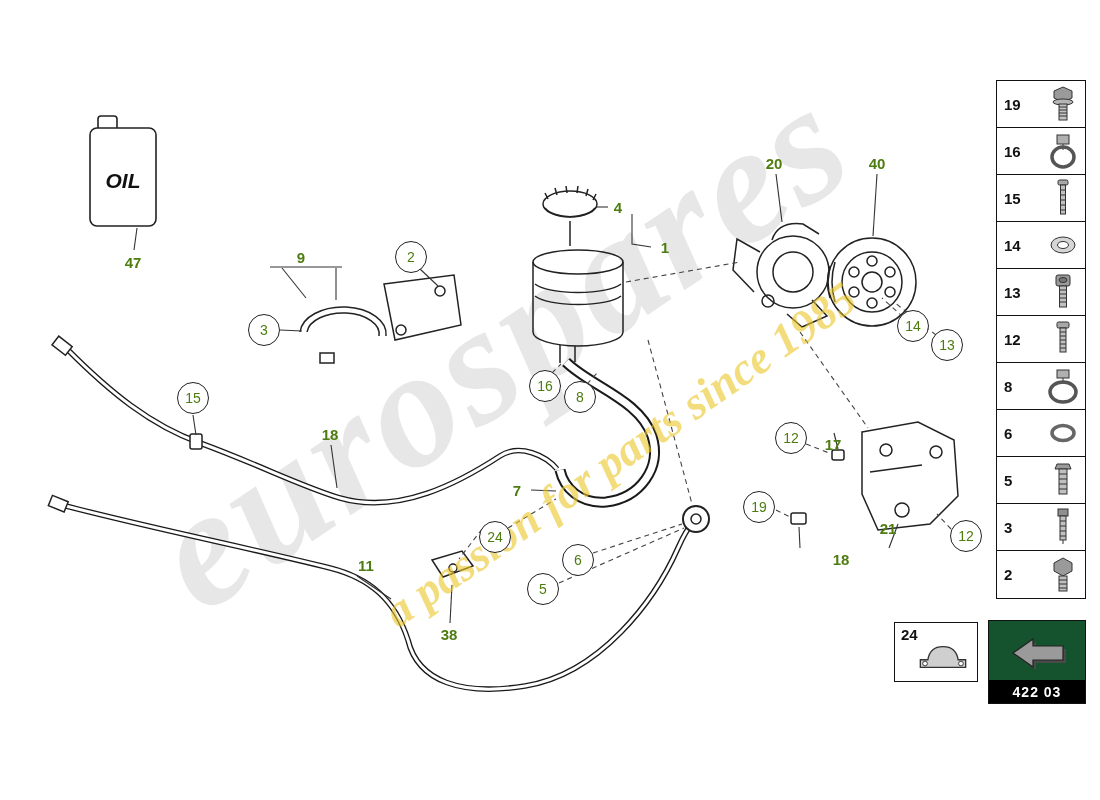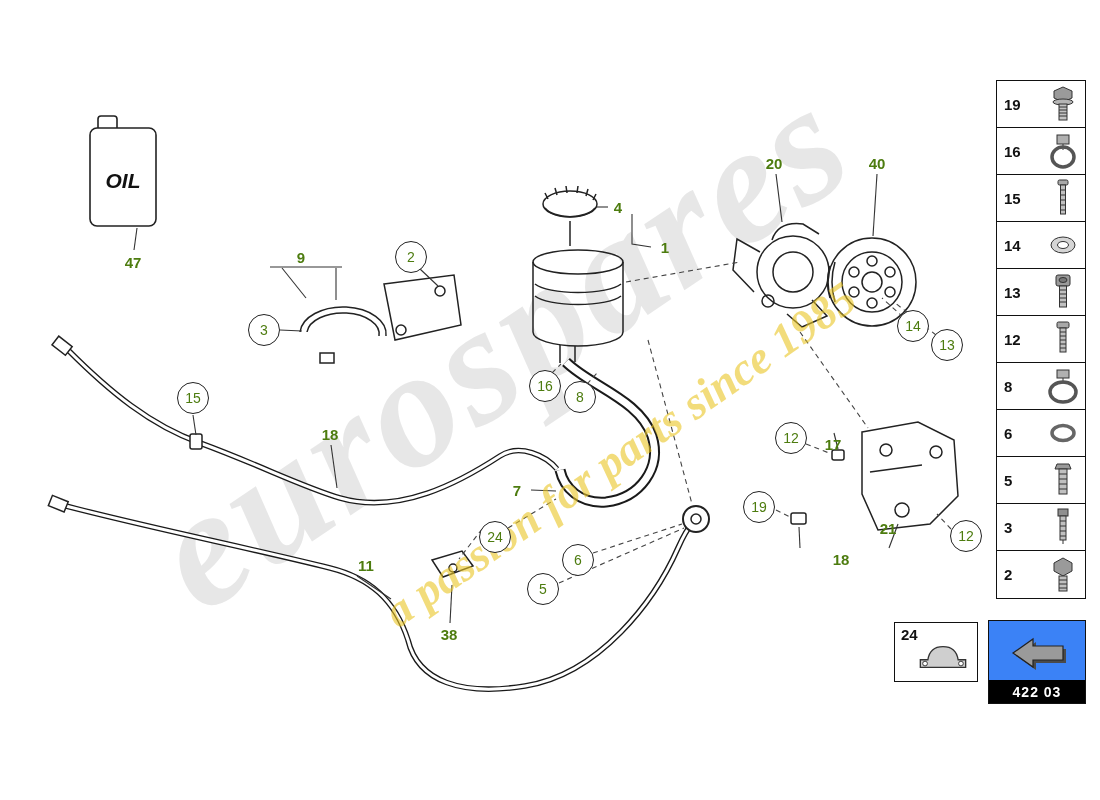--- a/index.html
+++ b/index.html
@@ -28,21 +28,21 @@
   .lrow:last-child{border-bottom:none}
   .lnum{font-size:15px;font-weight:600;color:#111}
   .licon{display:flex;align-items:center;justify-content:center;width:34px}
 
   .box24{position:absolute;left:894px;top:622px;width:84px;height:60px;border:1.6px solid #111;
     background:#fff;z-index:4;padding:3px 6px}
   .box24 .num{font-size:15px;font-weight:600;color:#111}
   .box24 .cicon{position:absolute;right:6px;bottom:4px}
 
   .codebox{position:absolute;left:988px;top:620px;width:98px;height:84px;border:1.6px solid #111;
-    background:#3b82f6;z-index:4;display:flex;flex-direction:column;cursor:pointer}
+    background:#14532d;z-index:4;display:flex;flex-direction:column;cursor:pointer}
   .codebox .iconwrap{flex:1;display:flex;align-items:center;justify-content:center}
   .codebox .codebar{height:23px;background:#000;color:#fff;display:flex;align-items:center;
     justify-content:center;font-size:14px;font-weight:700;letter-spacing:1px}
 </style>
 </head>
 <body>
 
 <div class="stage">
 
   <div class="wm-brand">eurospares</div>

